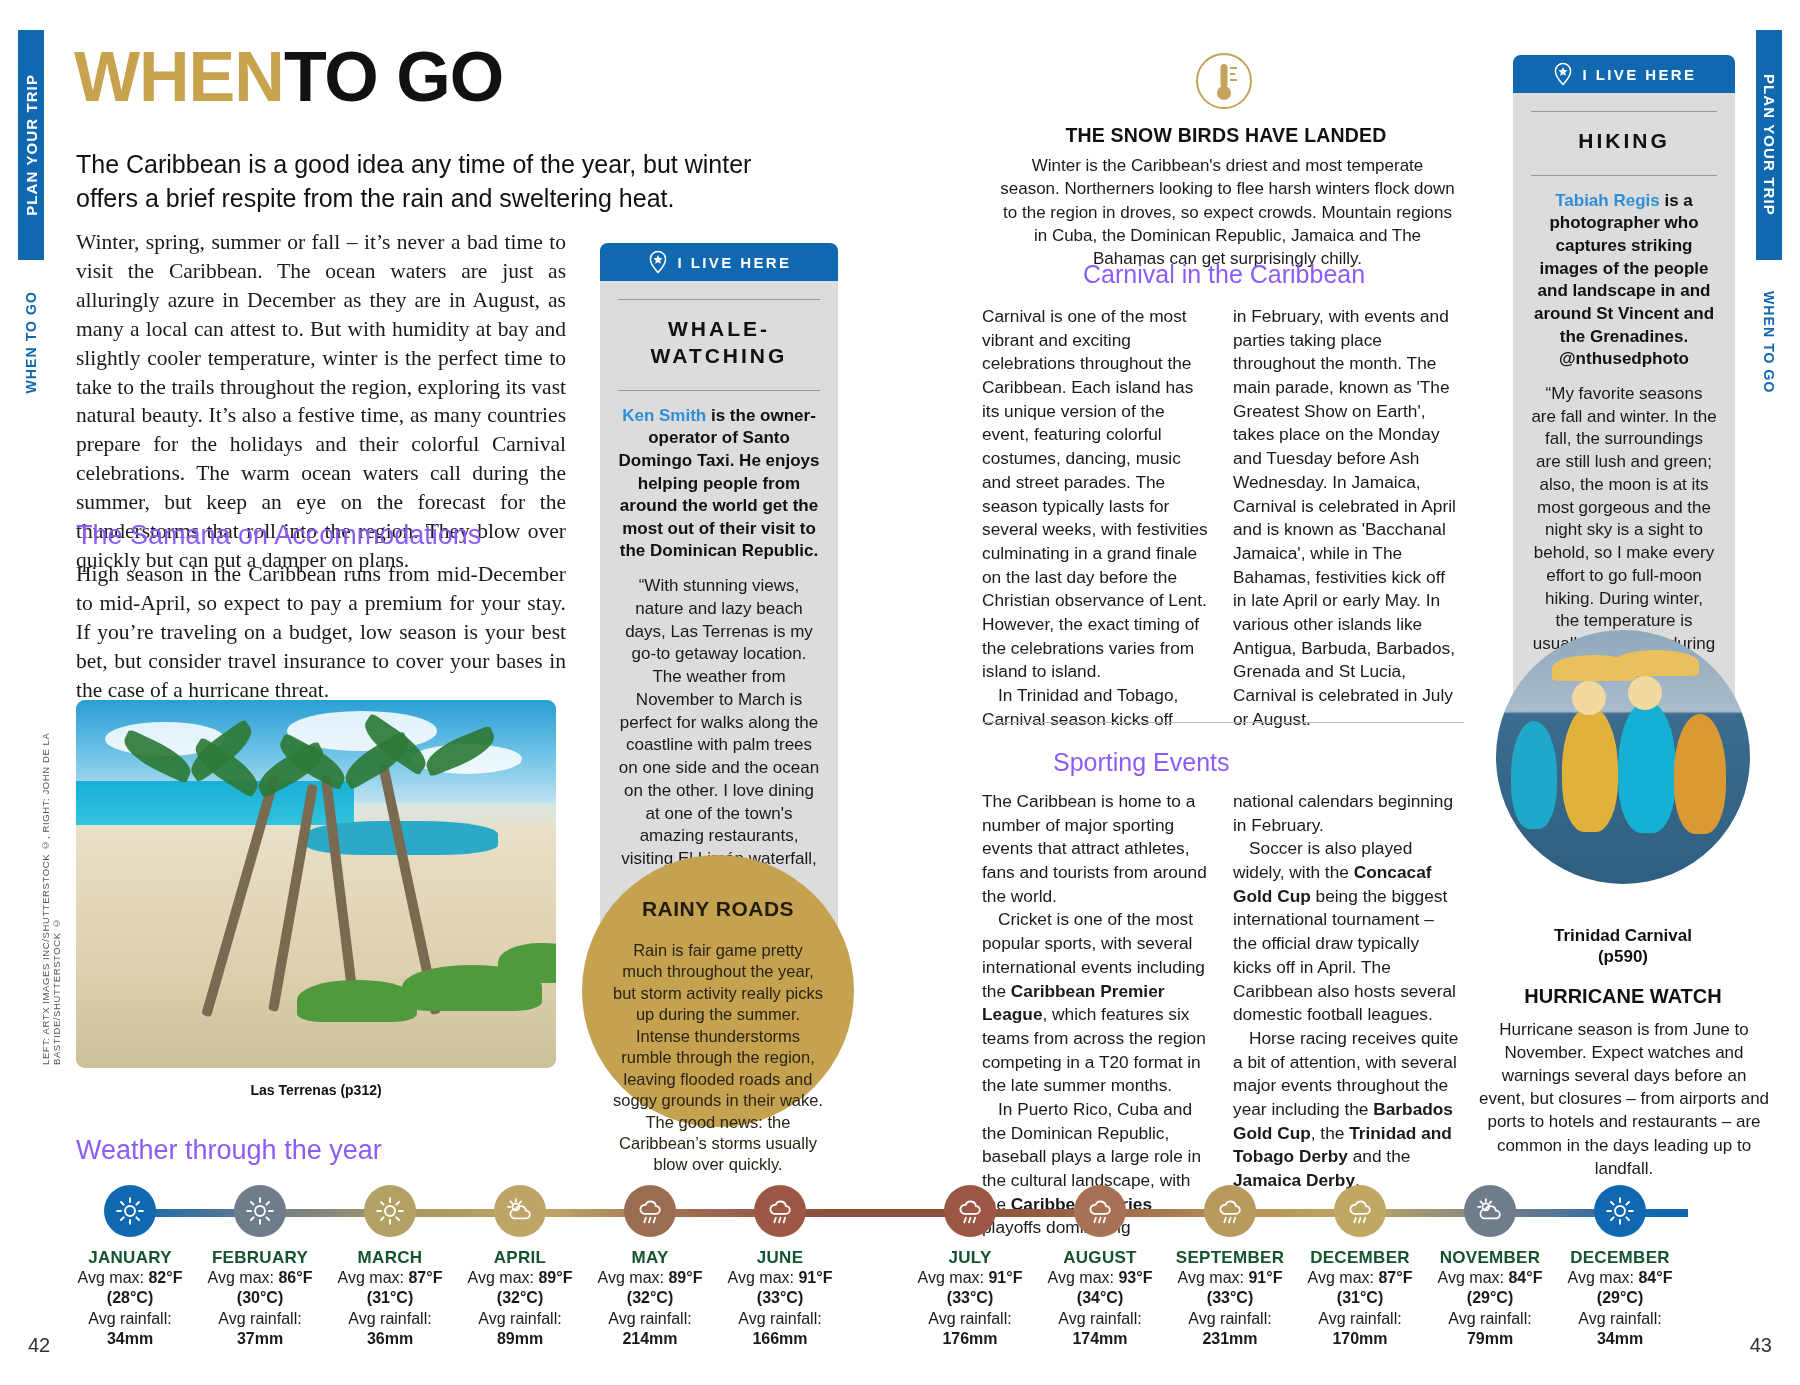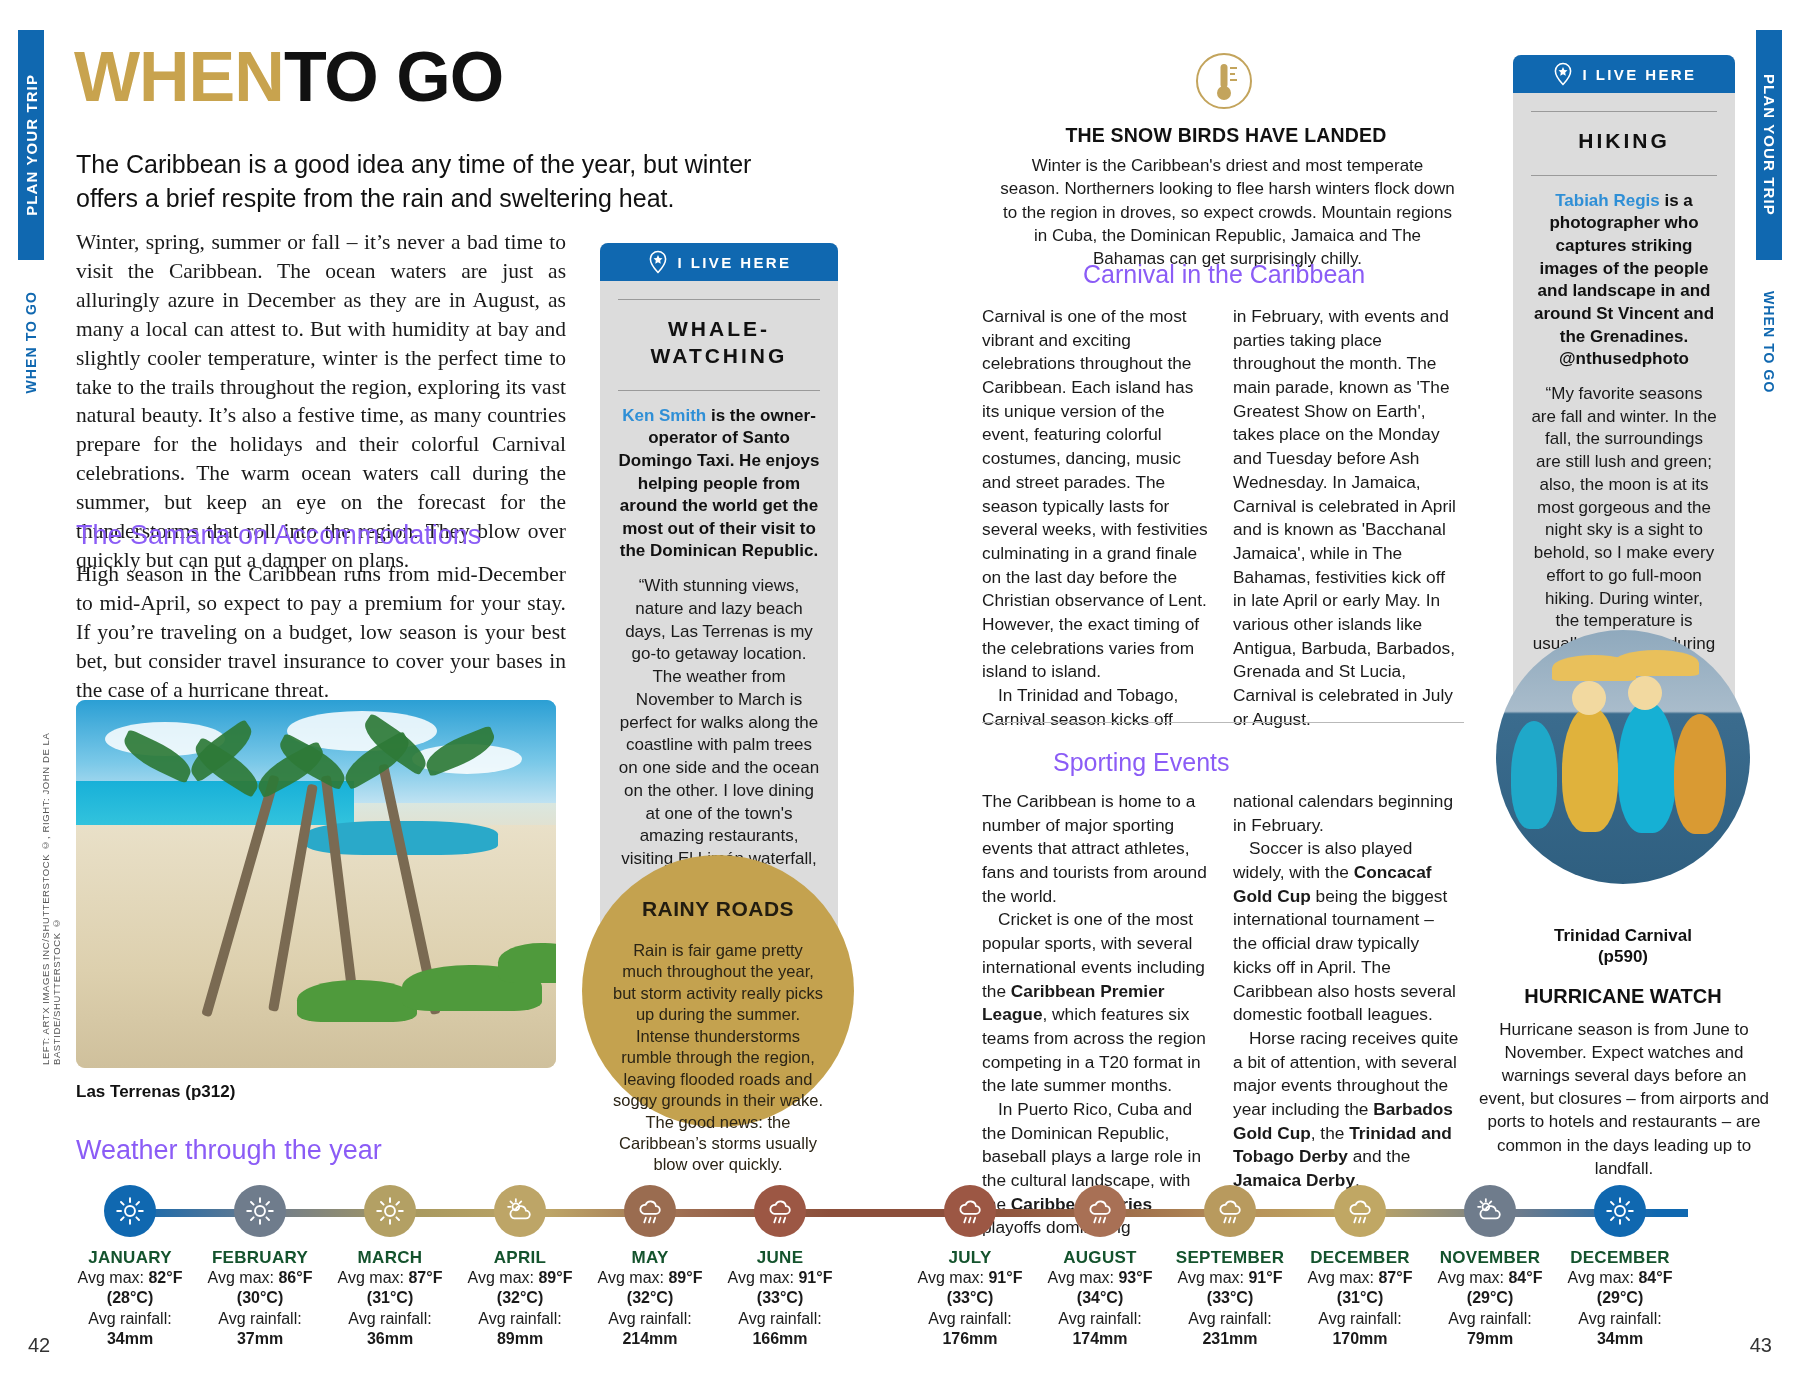--- a/index.html
+++ b/index.html
@@ -128,21 +128,21 @@
   }
   .photo-beach .frond {
     position:absolute; width:74px; height:26px; background:#2e7a37;
     border-radius: 60% 10% 60% 10%; transform-origin: left center; opacity:.92;
   }
   .photo-beach .grass {
     position:absolute; background:#4f9a3c; border-radius: 48% 48% 20% 20%;
   }
   .cap-beach {
     position: absolute; left: 76px; top: 1082px; width: 480px;
-    text-align: left; font-size: 17px; font-weight: 700; color: #111;
+    text-align: center; font-size: 14px; font-weight: 700; color: #111;
   }
   .credit {
     position: absolute; left: 40px; top: 705px; height: 360px; width: 18px;
     font-size: 9.5px; letter-spacing: .6px; color: #555;
     writing-mode: vertical-rl; transform: rotate(180deg);
   }
 
   
   .thermo-wrap { position: absolute; left: 1195px; top: 52px; width: 58px; height: 58px; }
   .snow-title {

